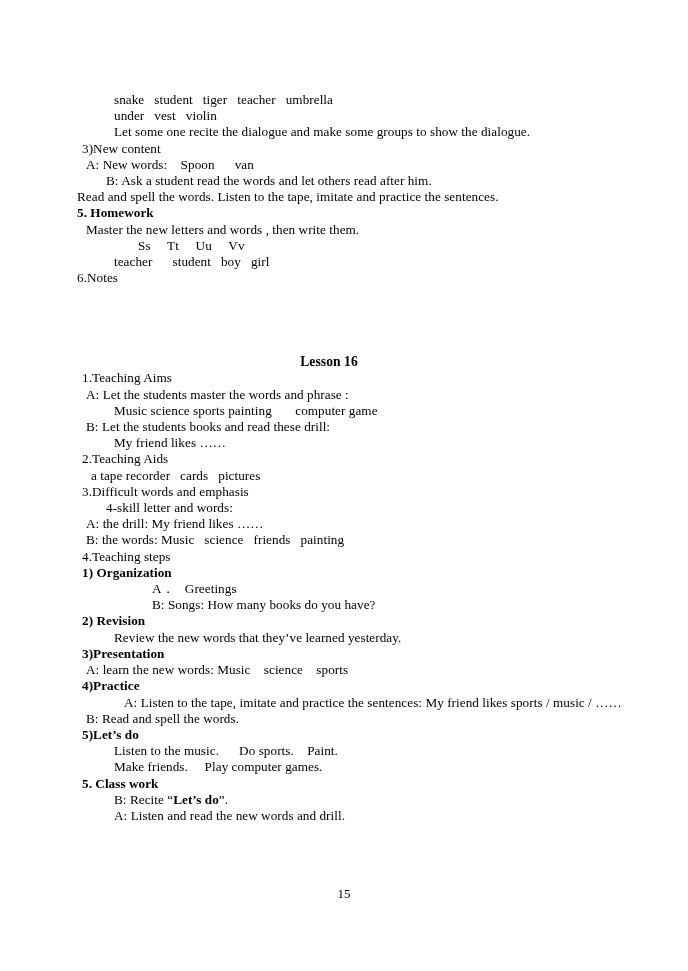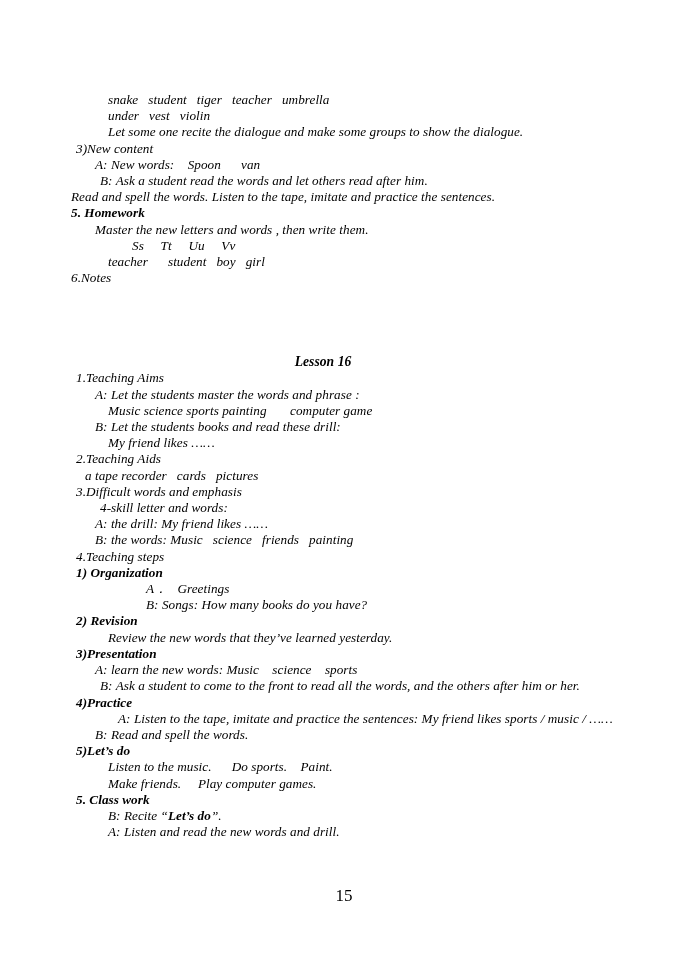--- a/index.html
+++ b/index.html
@@ -17,39 +17,38 @@
   }
   .page {
     position: absolute;
     left: 0; top: 0;
     width: 688px;
     height: 971px;
     background: #ffffff;
   }
   .content {
     position: absolute;
-    left: 76px;
+    left: 82px;
     top: 92px;
     width: 520px;
-    font-style: italic;
   }
   .line {
     font-size: 13.2px;
     line-height: 16.2px;
     white-space: pre;
     letter-spacing: 0.05px;
   }
   .line.wrap {
     white-space: normal;
   }
   .b { font-weight: bold; }
   
   .i0  { margin-left: 0px; }
   .i1  { margin-left: 9px; }
-  .i2  { margin-left: 19px; }
+  .i2  { margin-left: 4px; }
   .i3  { margin-left: 24px; }
   .i4  { margin-left: 32px; }
   .i5  { margin-left: 56px; }
   .i8  { margin-left: 70px; }
   .ineg { margin-left: -5px; }
 
   .gap-block { height: 67px; }
 
   .title-line {
     text-align: center;
@@ -73,21 +72,21 @@
     padding-left: 43px;
     text-indent: -25px;
   }
 
   .page-number {
     position: absolute;
     left: 0;
     top: 886px;
     width: 688px;
     text-align: center;
-    font-size: 17px;
+    font-size: 13px;
     font-family: "Liberation Serif", "DejaVu Serif", serif;
   }
 </style>
 </head>
 <body>
 
 <div class="page">
   <div class="content">
 
     <div>
@@ -128,21 +127,20 @@
 
       <div class="line i0 b">1) Organization</div>
       <div class="line i8">A．   Greetings</div>
       <div class="line i8">B: Songs: How many books do you have?</div>
 
       <div class="line i0 b">2) Revision</div>
       <div class="line i4">Review the new words that they’ve learned yesterday.</div>
 
       <div class="line i0 b">3)Presentation</div>
       <div class="line i2">A: learn the new words: Music    science    sports</div>
-      <div class="line i3 wrap hang" style="width:485px;">B: Ask a student to come to the front to read all the words, and the others after him or her.</div>
 
       <div class="line i0 b">4)Practice</div>
       <div class="line i3 wrap justify hang2" style="width:487px;">A: Listen to the tape, imitate and practice the sentences: My friend likes sports / music / ……</div>
       <div class="line i2">B: Read and spell the words.</div>
 
       <div class="line i0 b">5)Let’s do</div>
       <div class="line i4">Listen to the music.      Do sports.    Paint.</div>
       <div class="line i4">Make friends.     Play computer games.</div>
 
       <div class="line i0 b">5. Class work</div>

